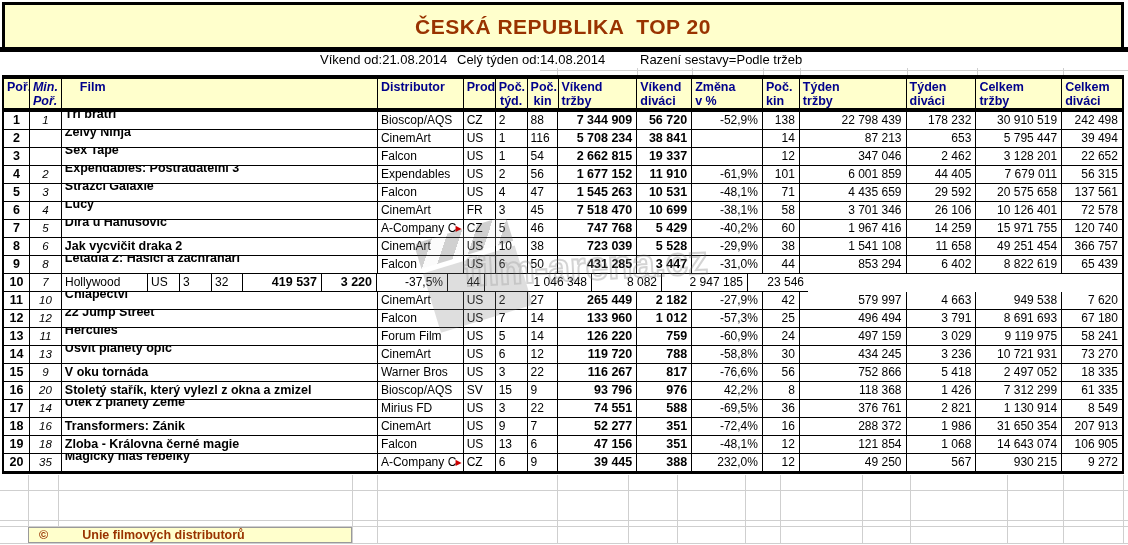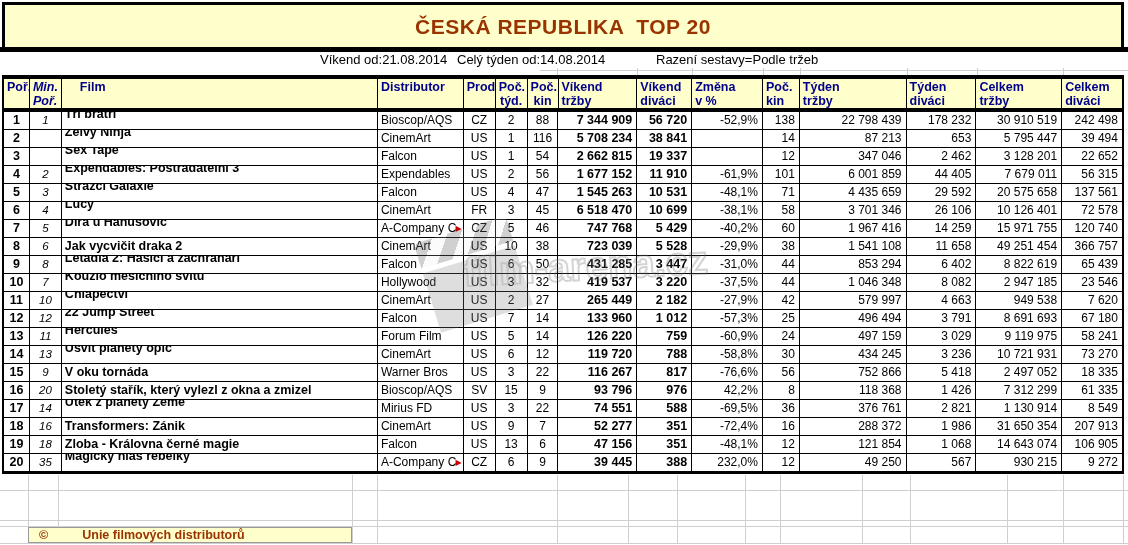--- a/index.html
+++ b/index.html
@@ -41,21 +41,21 @@
   .c0{width:26px}.c1{width:32px}.c2{width:317px}.c3{width:86px}.c4{width:32px}.c5{width:32px}
   .c6{width:31px}.c7{width:79px}.c8{width:55px}.c9{width:71px}.c10{width:37px}.c11{width:107px}
   .c12{width:70px}.c13{width:86px}.c14{width:60px;border-right:none;}
   .por{font-weight:bold;text-align:center;font-size:12.5px;}
   .min{font-style:italic;text-align:center;font-size:11.5px;}
   .film{font-weight:bold;font-size:12.5px;}
   .film .ft{display:inline-block;position:relative;}
   .film .ft.clip{top:-6px;}
   .dist{position:relative;}
   .mk{position:absolute;right:1px;top:4px;color:#CC0000;font-size:8px;line-height:10px;}
-  .cc{text-align:center;}
+  .cc{}
   .nb{text-align:right;font-weight:bold;font-size:12.5px;padding-right:4px;}
   .nr{text-align:right;padding-right:4px;}
 
   
   .watermark{position:absolute;left:424px;top:218px;width:320px;height:120px;opacity:.5;
              pointer-events:none;z-index:6;transform:rotate(-3deg);}
   .clapper{position:absolute;left:2px;top:4px;width:96px;height:96px;transform:rotate(-14deg);}
   .clapper .top{height:26px;background:repeating-linear-gradient(-55deg,rgba(100,100,100,.6) 0 13px,rgba(235,235,235,.35) 13px 26px);}
   .clapper .body{height:62px;margin-top:5px;background:rgba(125,125,125,.5);}
   .wmtext{position:absolute;left:40px;top:26px;font-size:40px;font-weight:bold;letter-spacing:0px;
@@ -74,21 +74,21 @@
 <div class="sheet">
 
   <div class="titlebar">
     <span class="t">ČESKÁ REPUBLIKA  TOP 20</span>
   </div>
   <div class="topbar"></div>
 
   <div class="dateband">
     <span style="left:320px">Víkend od:21.08.2014</span>
     <span style="left:457px">Celý týden od:14.08.2014</span>
-    <span style="left:656px">Razení sestavy=Podle tržeb</span>
+    <span style="left:640px">Razení sestavy=Podle tržeb</span>
   </div>
 
   <div class="gl" style="left:540px;top:70px;width:588px;height:1px"></div>
   <div class="gl" style="left:557px;top:68px;width:1px;height:7px"></div>
   <div class="gl" style="left:637px;top:68px;width:1px;height:7px"></div>
   <div class="gl" style="left:692px;top:68px;width:1px;height:7px"></div>
   <div class="gl" style="left:763px;top:68px;width:1px;height:7px"></div>
   <div class="gl" style="left:800px;top:68px;width:1px;height:7px"></div>
   <div class="gl" style="left:907px;top:68px;width:1px;height:7px"></div>
   <div class="gl" style="left:977px;top:68px;width:1px;height:7px"></div>
@@ -267,21 +267,21 @@
     </div>
 
     <div class="row">
       <div class="cell c0 por">6</div>
       <div class="cell c1 min">4</div>
       <div class="cell c2 film"><span class="ft clip">Lucy</span></div>
       <div class="cell c3 dist"><span>CinemArt</span><span class="mk"></span></div>
       <div class="cell c4 cc">FR</div>
       <div class="cell c5 cc">3</div>
       <div class="cell c6 cc">45</div>
-      <div class="cell c7 nb">6 518 470</div>
+      <div class="cell c7 nb">7 518 470</div>
       <div class="cell c8 nb">10 699</div>
       <div class="cell c9 nr">-38,1%</div>
       <div class="cell c10 nr">58</div>
       <div class="cell c11 nr">3 701 346</div>
       <div class="cell c12 nr">26 106</div>
       <div class="cell c13 nr">10 126 401</div>
       <div class="cell c14 nr">72 578</div>
     </div>
 
     <div class="row">
@@ -334,21 +334,20 @@
       <div class="cell c10 nr">44</div>
       <div class="cell c11 nr">853 294</div>
       <div class="cell c12 nr">6 402</div>
       <div class="cell c13 nr">8 822 619</div>
       <div class="cell c14 nr">65 439</div>
     </div>
 
     <div class="row">
       <div class="cell c0 por">10</div>
       <div class="cell c1 min">7</div>
-      <div class="cell c2 film"><span class="ft clip">Kouzlo měsíčního svitu</span></div>
       <div class="cell c3 dist"><span>Hollywood</span><span class="mk"></span></div>
       <div class="cell c4 cc">US</div>
       <div class="cell c5 cc">3</div>
       <div class="cell c6 cc">32</div>
       <div class="cell c7 nb">419 537</div>
       <div class="cell c8 nb">3 220</div>
       <div class="cell c9 nr">-37,5%</div>
       <div class="cell c10 nr">44</div>
       <div class="cell c11 nr">1 046 348</div>
       <div class="cell c12 nr">8 082</div>

